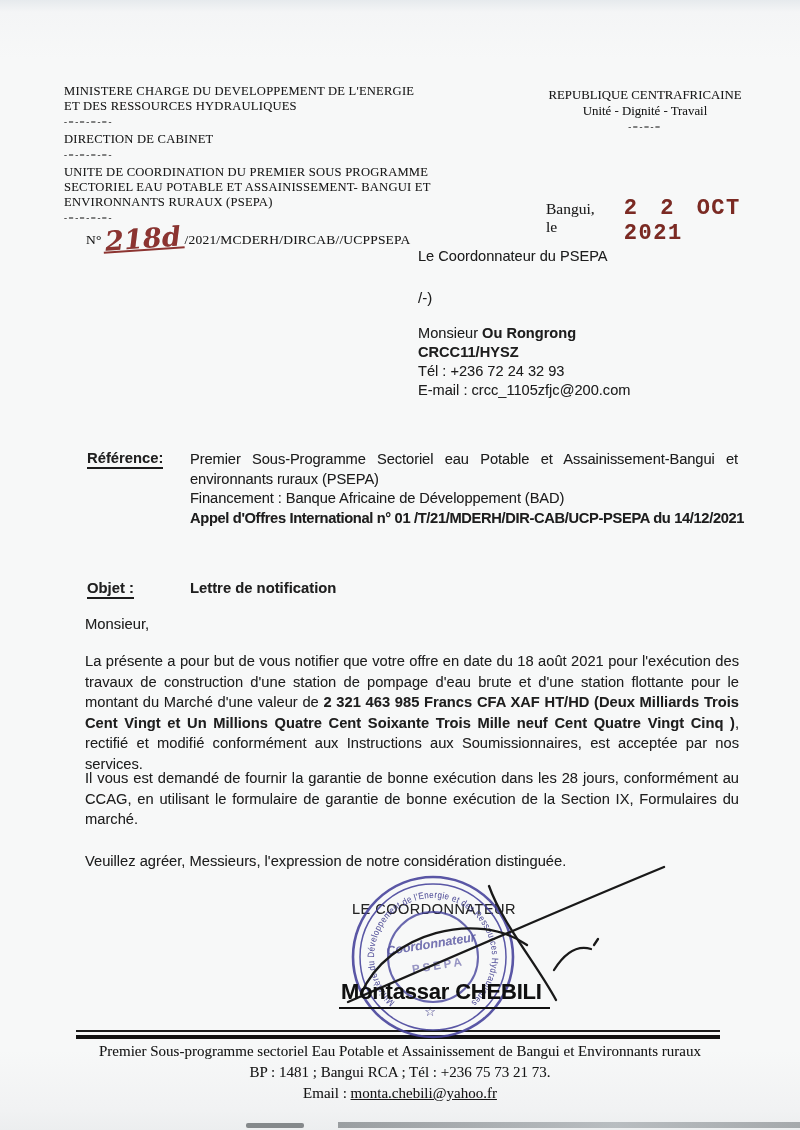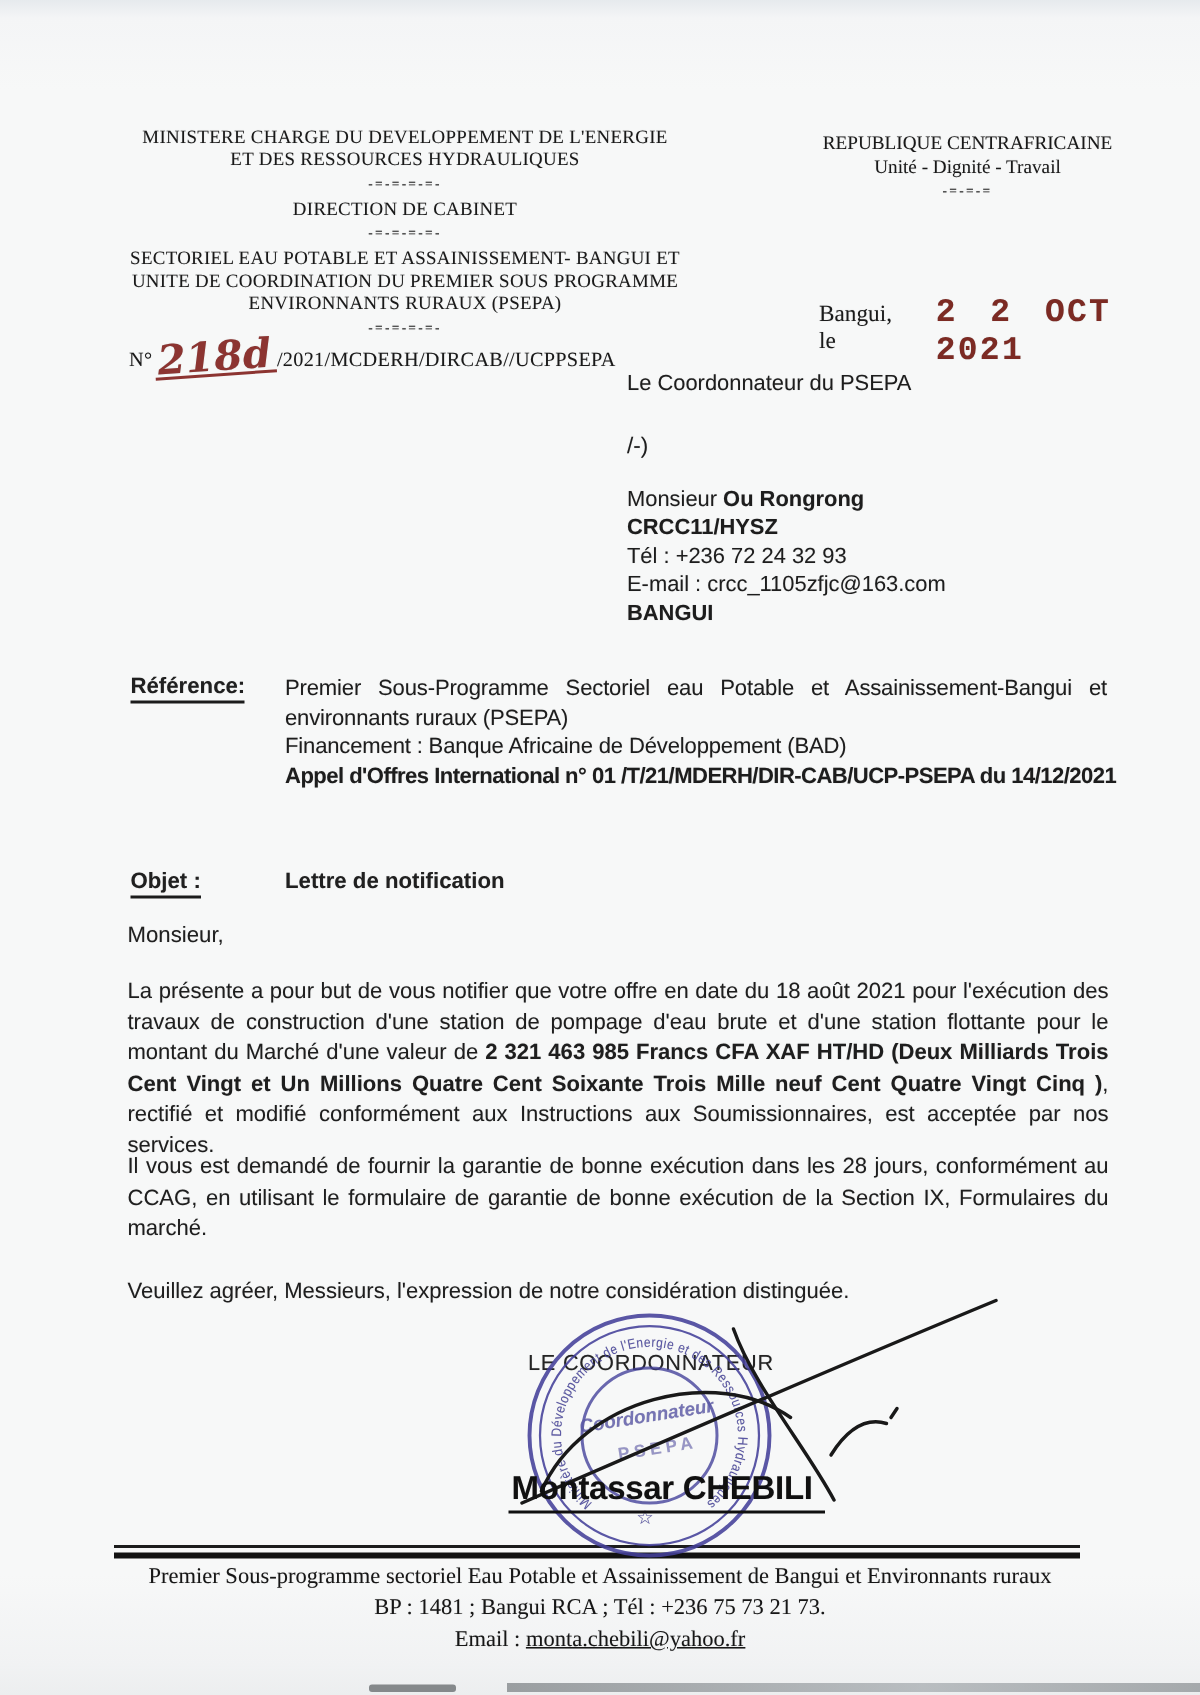--- a/index.html
+++ b/index.html
@@ -6,21 +6,21 @@
   .page {
     position:relative; width:800px; height:1130px; margin:0 auto; overflow:hidden;
     background:linear-gradient(180deg,#e6eaed 0px,#f4f5f6 12px,#f7f8f8 60px,#f7f8f8 1050px,#f1f2f3 1110px,#eceeef 1130px);
     font-family:"Liberation Sans","DejaVu Sans",sans-serif;
     color:#202020;
     text-shadow:0 0 0.6px rgba(45,45,45,0.28);
   }
   .abs { position:absolute; }
 
   
-  .hdr-left { left:64px; top:84px; width:412px; text-align:center;
+  .hdr-left { left:64px; top:84px; width:412px; 
     font-family:"Liberation Serif","DejaVu Serif",serif; font-size:12.6px; line-height:15px;
     color:#191919; letter-spacing:0.2px; }
   .sep { font-size:9px; font-weight:bold; letter-spacing:1.5px; line-height:9px; margin:4px 0 5px; color:#2a2a2a; }
   .hdr-left .block2 { margin-top:1px; }
   .ref-line { margin-top:2px; display:flex; align-items:center; justify-content:flex-start;
     padding-left:22px; font-size:13.5px; }
   .hand {
     font-family:"DejaVu Serif","Liberation Serif",serif; font-style:italic; font-weight:bold;
     font-size:27px; line-height:18px; display:inline-block; transform:rotate(-4deg);
     border-bottom:2px solid currentColor; padding:2px 3px 1px 2px; margin:0 1px;
@@ -80,22 +80,22 @@
 
 <div class="page">
 
   <div class="abs hdr-left">
     <div>MINISTERE CHARGE DU DEVELOPPEMENT DE L'ENERGIE</div>
     <div>ET DES RESSOURCES HYDRAULIQUES</div>
     <div class="sep">-=-=-=-=-</div>
     <div>DIRECTION DE CABINET</div>
     <div class="sep">-=-=-=-=-</div>
     <div class="block2">
+      <div>UNITE DE COORDINATION DU PREMIER SOUS PROGRAMME</div>
       <div>SECTORIEL EAU POTABLE ET ASSAINISSEMENT- BANGUI ET</div>
-      <div>UNITE DE COORDINATION DU PREMIER SOUS PROGRAMME</div>
       <div>ENVIRONNANTS RURAUX (PSEPA)</div>
     </div>
     <div class="sep">-=-=-=-=-</div>
     <div class="ref-line">
       <span>N°</span>
       <span class="hand" style="color: rgb(140, 52, 49);">218d</span>
       <span>/2021/MCDERH/DIRCAB//UCPPSEPA</span>
     </div>
   </div>
 
@@ -111,22 +111,21 @@
 
   <div class="abs recipient">
     <div class="r-to">Le Coordonnateur du PSEPA</div>
     <div class="r-mark">/-)</div>
     <div>
       <span>Monsieur </span>
       <span class="bold">Ou Rongrong</span>
     </div>
     <div class="bold">CRCC11/HYSZ</div>
     <div>Tél : +236 72 24 32 93</div>
-    <div>E-mail : crcc_1105zfjc@163.com</div>
-    <div class="bold">BANGUI</div>
+    <div>E-mail : crcc_1105zfjc@200.com</div>
   </div>
 
   <div class="abs label-col" style="top:450px;">Référence:</div>
   <div class="abs ref-content">
     <div class="ref-program">Premier Sous-Programme Sectoriel eau Potable et Assainissement-Bangui et environnants ruraux  (PSEPA)</div>
     <div>Financement : Banque Africaine de Développement (BAD)</div>
     <div class="ref-tender">Appel d'Offres International n° 01 /T/21/MDERH/DIR-CAB/UCP-PSEPA du 14/12/2021</div>
   </div>
 
   <div class="abs label-col" style="top:580px;">Objet :</div>

